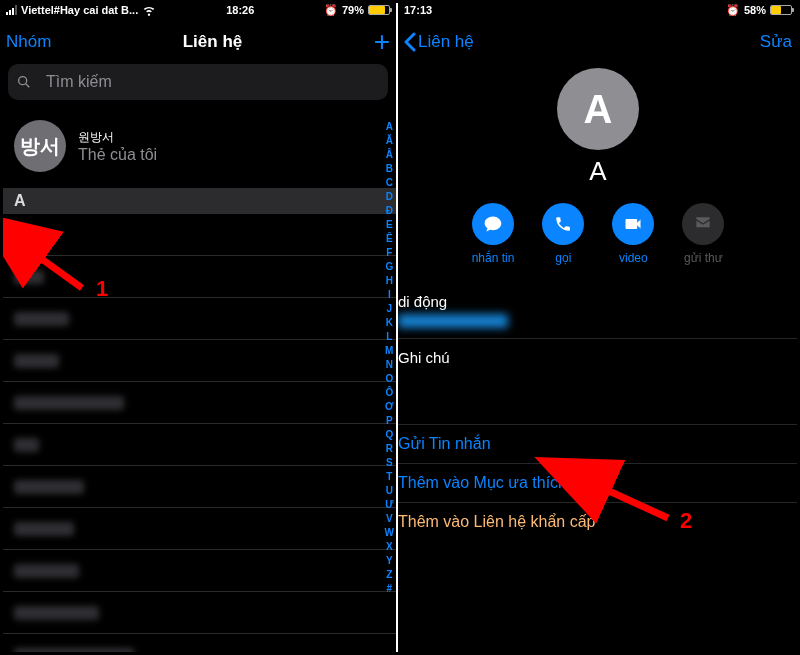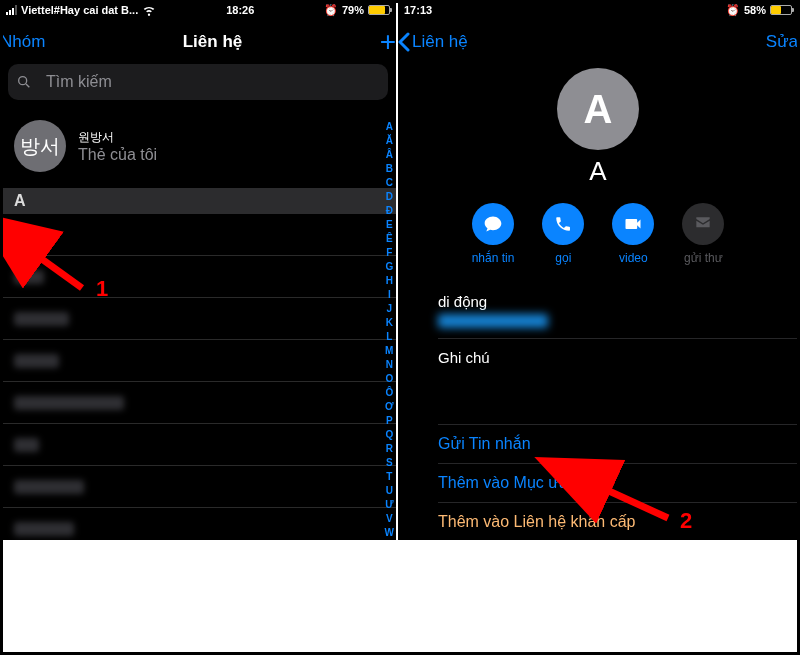--- a/index.html
+++ b/index.html
@@ -20,21 +20,21 @@
     z-index: 100;
   }
   .wrap {
     display: flex;
     width: 800px;
     height: 655px;
   }
   .screen {
     position: relative;
     background: #000;
-    height: 540px;
+    height: 655px;
     overflow: hidden;
     color: #fff;
   }
   .screen.left { width: 398px; border-right: 2px solid #fff; }
   .screen.right { width: 400px; }
 
   
   .statusbar {
     height: 20px;
     display: flex;
@@ -61,21 +61,21 @@
   .batt-fill { height: 100%; border-radius:1px; }
   .batt-fill.y { background: #ffcc00; }
   .bolt { position:absolute; right:-14px; color:#fff; font-size:10px; }
 
   
   .nav {
     height: 44px;
     display: flex;
     align-items: center;
     justify-content: space-between;
-    padding: 0 0;
+    padding: 0 6px;
   }
   .nav .nav-left, .nav .nav-right {
     color: #0a84ff;
     font-size: 17px;
     display:flex; align-items:center; gap:2px;
     cursor: pointer;
   }
   .nav .nav-title { color:#fff; font-size: 17px; font-weight: 600; }
   .plus { font-size: 28px; font-weight: 300; line-height: 0; color:#0a84ff;}
 
@@ -89,21 +89,21 @@
     padding: 0 8px;
     color: #8e8e93;
     font-size: 16px;
   }
 
   
   .mycard { display:flex; align-items:center; gap:12px; padding:10px 14px; }
   .avatar-sm {
     width:52px;height:52px;border-radius:50%;background:#6e6e73;
     display:flex;align-items:center;justify-content:center;
-    font-size:20px;font-weight:400;color:#fff;
+    font-size:20px;font-weight:700;color:#fff;
   }
   .mycard .txt .name{font-size:12px;font-weight:400;}
   .mycard .txt .sub{font-size:16px;color:#8e8e93;}
 
   .section-head {
     background:#2c2c2e; color:#dcdcdc; font-size:16px; font-weight:600;
     padding:4px 14px; margin-top:6px;
   }
 
   .row {
@@ -140,21 +140,20 @@
   }
   .action .circle.on { background:#0a84ff; }
   .action .circle.off { background:#2c2c2e; color:#5a5a5e;}
   .action .lbl { font-size:12px; color:#0a84ff;}
   .action .lbl.off { color:#5a5a5e;}
 
   .cell {
     padding:10px 0;
     border-top:0.5px solid #262628;
     font-size:16px;
-    margin-left:40px;
   }
   .cell.first { border-top:none; }
   .cell .flabel{ color:#fff; font-size:15px;}
   .cell .fvalue{ margin-top:4px; height:14px; width:110px; filter:blur(4px); background:#1580d0; border-radius:2px;}
   .link-blue { color:#0a84ff; cursor:pointer;}
   .link-red { color:#fdba74; cursor:pointer;}
   .gap { height:30px; background:#000;}
 
   
   .arrow {

